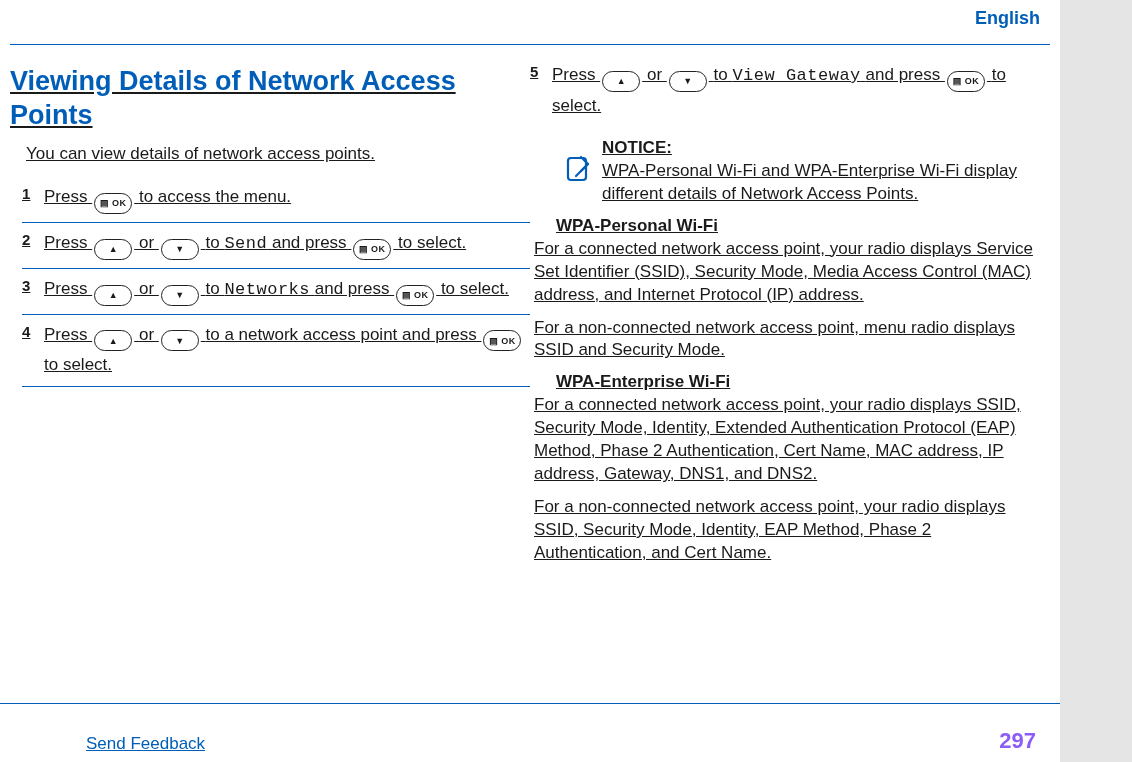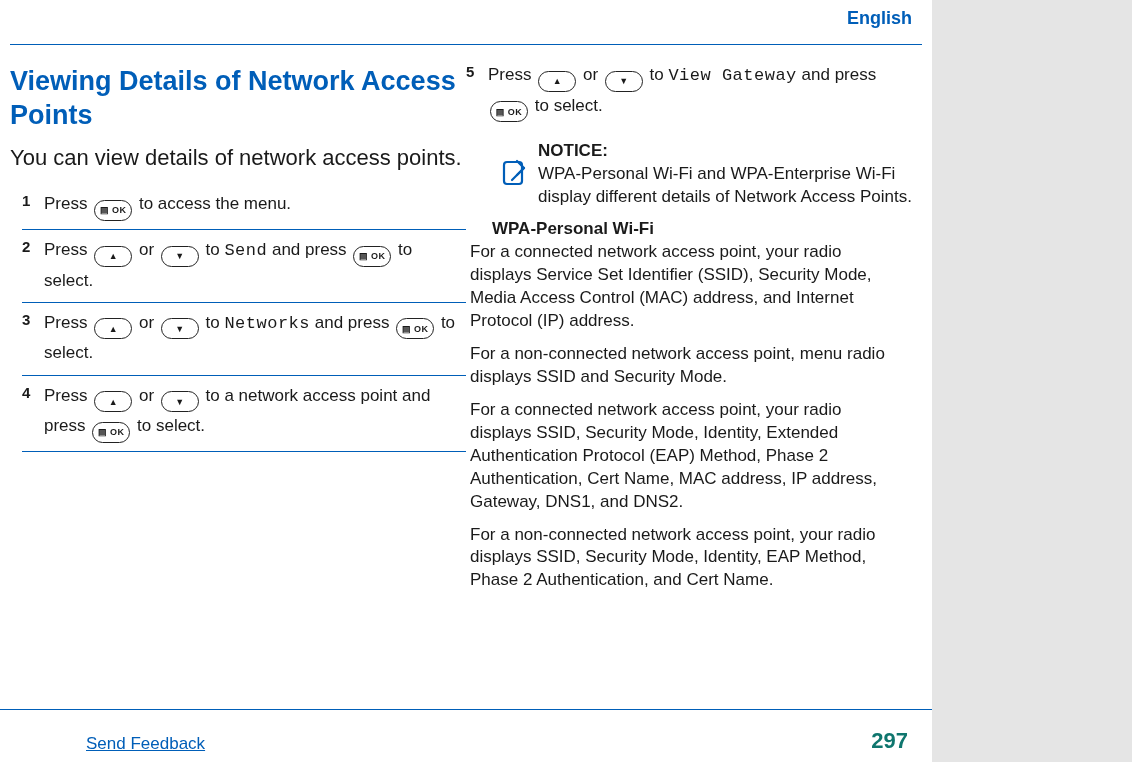--- a/index.html
+++ b/index.html
@@ -4,21 +4,21 @@
 <style>
   html, body {
     margin: 0;
     padding: 0;
     background: #e5e5e5;
     font-family: Arial, Helvetica, sans-serif;
     font-size: 16px;
     color: #1a1a1a;
   }
   .page {
-    width: 932px;
+    width: 1060px;
     height: 762px;
     background: #fff;
     position: relative;
     box-sizing: border-box;
     padding: 16px 10px 12px 10px;
   }
   .lang {
     position: absolute;
     top: 8px;
     right: 20px;
@@ -26,35 +26,36 @@
     font-weight: bold;
     font-size: 18px;
   }
   .divider {
     border-top: 1.5px solid #005eb8;
     margin-top: 28px;
   }
   .columns {
     display: flex;
     padding-top: 10px;
+    text-decoration: underline;
   }
   .col {
     flex: 1 1 0;
     min-width: 0;
   }
   h1.section-title {
     color: #005eb8;
     font-size: 27px;
     font-weight: bold;
     margin: 10px 0 10px 0;
     line-height: 1.25;
   }
   .bodytext {
-    font-size: 22px;
-    margin: 6px 0 12px 0;
+    font-size: 17px;
+    margin: 6px 0 12px 16px;
     line-height: 1.35;
   }
   .step {
     display: flex;
     padding: 6px 0 8px 0;
     border-bottom: 1.5px solid #005eb8;
     margin-left: 12px;
   }
   .step.no-rule {
     border-bottom: none;
@@ -131,29 +132,29 @@
     line-height: 1.35;
     margin: 2px 16px 10px 4px;
   }
   .footer {
     position: absolute;
     left: 0; right: 0; bottom: 0;
     border-top: 1.5px solid #005eb8;
     display: flex;
     justify-content: space-between;
     align-items: flex-end;
-    padding: 18px 24px 8px 86px;
+    padding: 24px 24px 8px 86px;
     box-sizing: border-box;
   }
   .footer .feedback {
     color: #005eb8;
     font-size: 17px;
   }
   .footer .pagenum {
-    color: #0f766e;
+    color: #8b5cf6;
     font-size: 22px;
     font-weight: bold;
   }
   svg .st { fill:none; stroke:#005eb8; stroke-width:2.2; stroke-linecap:round; stroke-linejoin:round; }
 </style>
 </head>
 <body>
 
 <div class="page">
 
@@ -247,20 +248,21 @@
         <div class="notice-text">
           <span class="label">NOTICE:</span><br>
           <span>WPA-Personal Wi-Fi and WPA-Enterprise Wi-Fi display different details of Network Access Points.</span>
         </div>
       </div>
 
       <div class="dl-term">WPA-Personal Wi-Fi</div>
       <p class="dl-body">For a connected network access point, your radio displays Service Set Identifier (SSID), Security Mode, Media Access Control (MAC) address, and Internet Protocol (IP) address.</p>
       <p class="dl-body">For a non-connected network access point, menu radio displays SSID and Security Mode.</p>
 
+      <div class="dl-term">WPA-Enterprise Wi-Fi</div>
       <p class="dl-body">For a connected network access point, your radio displays SSID, Security Mode, Identity, Extended Authentication Protocol (EAP) Method, Phase 2 Authentication, Cert Name, MAC address, IP address, Gateway, DNS1, and DNS2.</p>
       <p class="dl-body">For a non-connected network access point, your radio displays SSID, Security Mode, Identity, EAP Method, Phase 2 Authentication, and Cert Name.</p>
 
     </div>
   </div>
 
   <div class="footer">
     <a class="feedback" href="#">Send Feedback</a>
     <span class="pagenum">297</span>
   </div>

